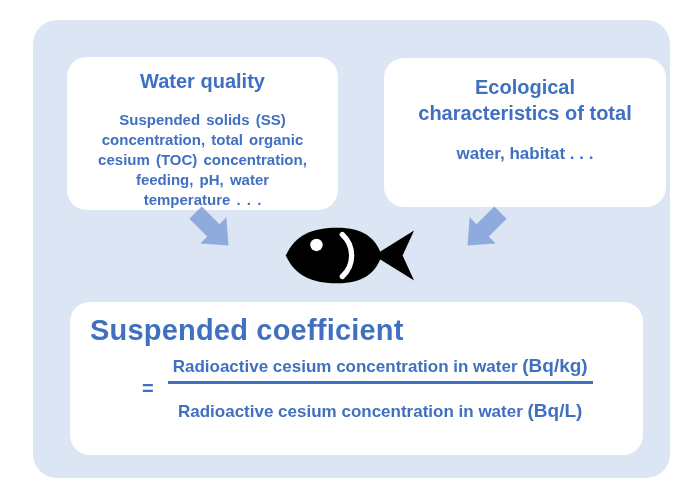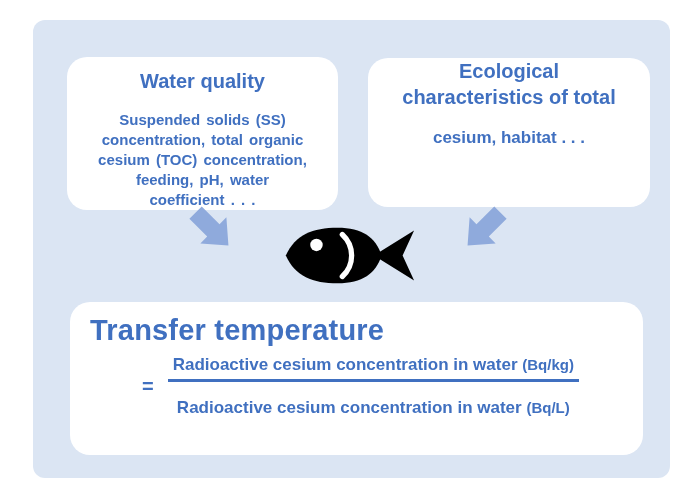--- a/index.html
+++ b/index.html
@@ -14,39 +14,39 @@
   body {
     font-family: "Liberation Sans", "DejaVu Sans", sans-serif;
     position: relative;
     overflow: hidden;
   }
   .panel {
     position: absolute;
     left: 33px; top: 20px;
     width: 637px; height: 458px;
     background: var(--panel);
-    border-radius: 12px;
+    border-radius: 24px;
   }
   .box {
     position: absolute;
     background: var(--box);
     border-radius: 20px;
     color: var(--blue);
     font-weight: bold;
     text-align: center;
   }
   .box-water {
     left: 34px; top: 37px;
     width: 271px; height: 153px;
     padding-top: 11px;
   }
   .box-eco {
-    left: 335px; top: 38px;
+    left: 351px; top: 38px;
     width: 282px; height: 149px;
-    padding-top: 0;
+    padding-top: 16px;
   }
   .box-transfer {
     left: 37px; top: 282px;
     width: 573px; height: 153px;
     text-align: left;
     padding: 12px 20px 0 20px;
   }
   .title-20 { font-size: 20px; line-height: 26px; }
   .water-body { margin-top: 16px; font-size: 15px; line-height: 20px; word-spacing: 2px; }
   .eco-body { margin-top: 17px; font-size: 17px; line-height: 22px; }
@@ -59,49 +59,49 @@
   }
   .equals { font-size: 20px; margin-right: 14px; }
   .fraction { display: inline-block; text-align: center; }
   .fraction .num, .fraction .den {
     font-size: 17px;
     white-space: nowrap;
     padding: 0 5px;
   }
   .fraction .num { border-bottom: 3px solid var(--blue); padding-bottom: 4px; }
   .fraction .den { padding-top: 16px; }
-  .unit { font-size: 15px; margin-top: 24px; }
+  .unit { font-size: 19px; margin-top: 24px; }
   .arrow { position: absolute; width: 62px; height: 62px; }
   .arrow-left  { left: 148px; top: 178px; }
   .arrow-right { left: 420px; top: 178px; }
   .fish { position: absolute; left: 246px; top: 202px; width: 140px; height: 67px; }
 </style>
 </head>
 <body>
 
 <div class="panel">
 
   <div class="box box-water">
     <div class="title-20">Water quality</div>
     <div class="water-body">
       <div>Suspended solids (SS)</div>
       <div>concentration, total organic</div>
       <div>cesium (TOC) concentration,</div>
       <div>feeding, pH, water</div>
-      <div>coefficient . . .</div>
+      <div>temperature . . .</div>
     </div>
   </div>
 
   <div class="box box-eco">
     <div class="title-20">
       <div>Ecological</div>
       <div>characteristics  of total</div>
     </div>
     <div class="eco-body">
-      <div>cesium, habitat . . .</div>
+      <div>water, habitat . . .</div>
     </div>
   </div>
 
   <svg class="arrow arrow-left" viewBox="0 0 64 64" aria-hidden="true">
     <g transform="rotate(-45 32 32)">
       <path d="M23,8 L41,8 L41,34 L51,34 L32,56 L13,34 L23,34 Z" fill="#8faadc"></path>
     </g>
   </svg>
 
   <svg class="fish" viewBox="0 0 140 70" aria-hidden="true">
@@ -111,21 +111,21 @@
     <path d="M63,13 C76,25 76,45 63,57" stroke="#ffffff" stroke-width="5.5" fill="none" stroke-linecap="round"></path>
   </svg>
 
   <svg class="arrow arrow-right" viewBox="0 0 64 64" aria-hidden="true">
     <g transform="rotate(45 32 32)">
       <path d="M23,8 L41,8 L41,34 L51,34 L32,56 L13,34 L23,34 Z" fill="#8faadc"></path>
     </g>
   </svg>
 
   <div class="box box-transfer">
-    <div class="transfer-title">Transfer temperature</div>
+    <div class="transfer-title">Suspended coefficient</div>
     <div class="equation">
       <span class="equals">=</span>
       <span class="fraction">
         <div class="num">
           <span>Radioactive cesium concentration in water</span>
           <span class="unit">(Bq/kg)</span>
         </div>
         <div class="den">
           <span>Radioactive cesium concentration in water</span>
           <span class="unit">(Bq/L)</span>

